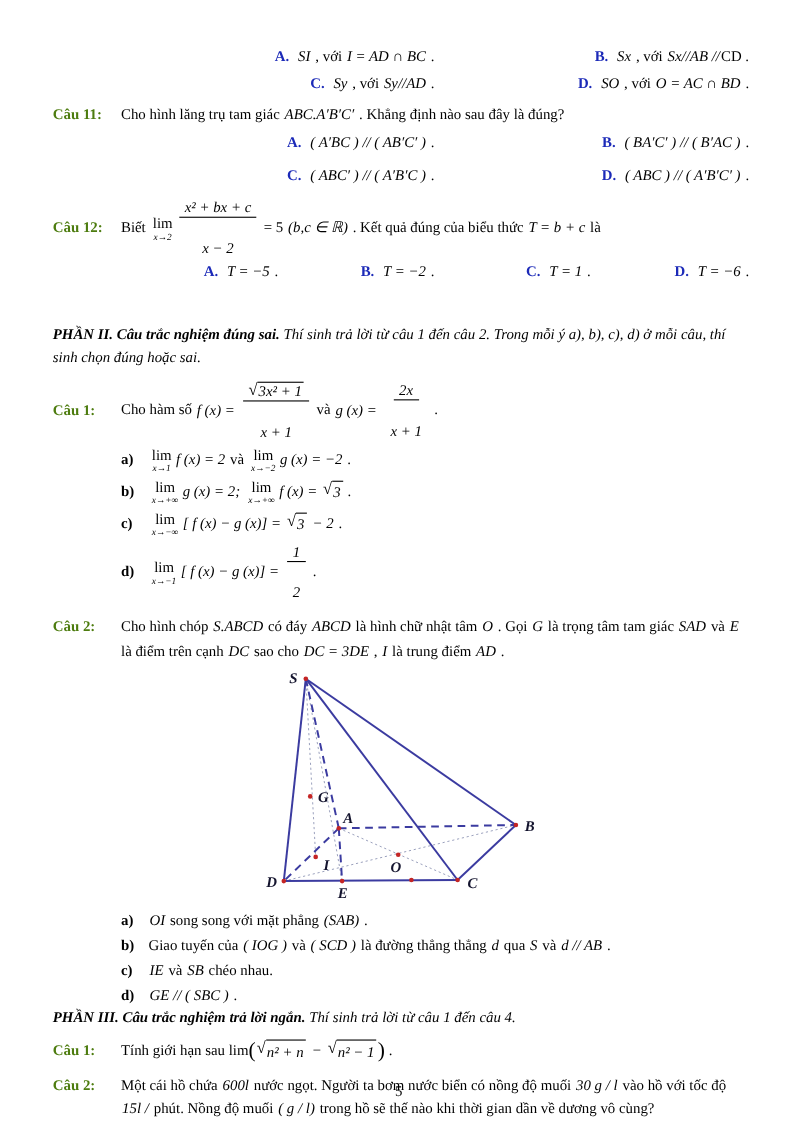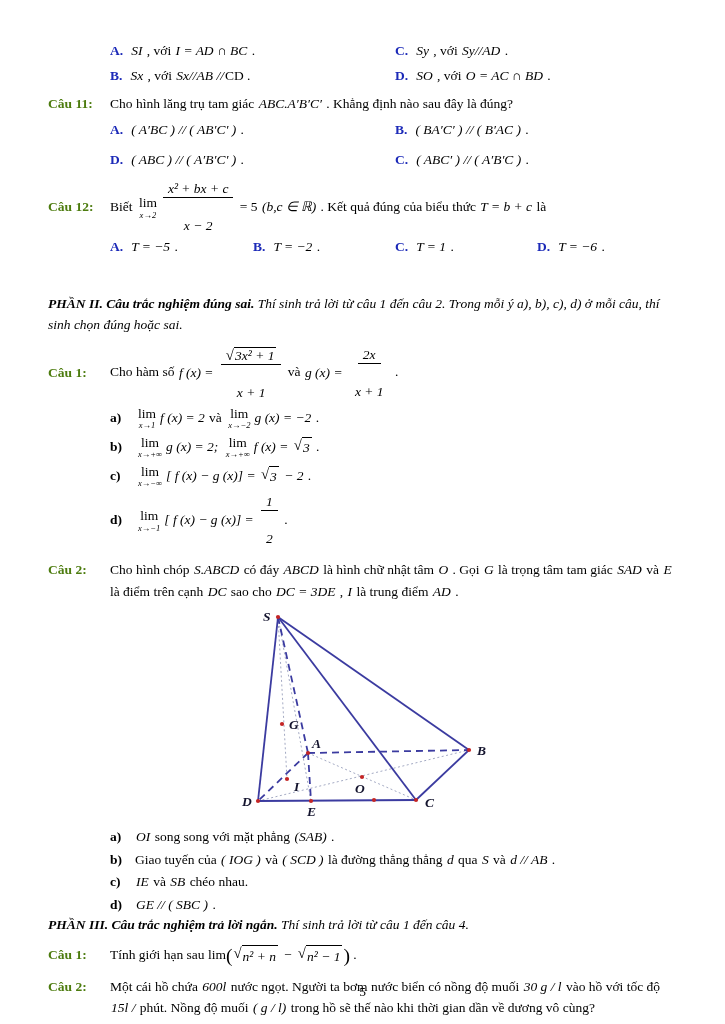--- a/index.html
+++ b/index.html
@@ -18,21 +18,21 @@
   .bp{font-size:1.45em;vertical-align:middle;line-height:1;font-style:normal;}
   .lim{display:inline-flex;flex-direction:column;align-items:center;vertical-align:middle;line-height:1;margin:0 3px;}
   .lim-w{font-size:13.5px;}
   .lim-s{font-size:8.5px;font-style:italic;margin-top:1px;white-space:nowrap;}
   .frac{display:inline-flex;flex-direction:column;align-items:center;vertical-align:middle;margin:0 3px;line-height:1.2;gap:20px;}
   .frac .num{padding:0 4px;border-bottom:1px solid #000;white-space:nowrap;}
   .frac .den{padding:0 4px;white-space:nowrap;}
   .sqrt{display:inline-flex;align-items:flex-start;vertical-align:middle;margin:0 1px;}
   .sqrt-sign{font-style:normal;font-size:1.1em;line-height:1.15;}
   .sqrt-body{border-top:1px solid #000;padding:0 2px 0 1px;font-style:italic;}
-  .opt-grid{display:grid;margin-left:62px;}
+  .opt-grid{display:grid;margin-left:62px;text-align:right;}
   .cols2{grid-template-columns:285px 1fr;row-gap:3px;}
   .cols4{grid-template-columns:143px 142px 142px 1fr;}
   .opt{line-height:1.65;}
   .opt.tall{padding:2px 0;}
   .opt-letter{color:#1c2ab8;font-weight:700;margin-right:7px;}
   .qrow{display:flex;align-items:baseline;}
   .qlabel{width:62px;flex:none;font-weight:700;color:#4d7c0f;}
   .qbody{flex:1;min-width:0;}
   .qtext{line-height:1.62;}
   .heading{margin:0;line-height:1.62;}
@@ -45,34 +45,34 @@
   .mt12{margin-top:12px;}.mt16{margin-top:34px;font-style:italic;}.mt18{font-style:italic;}
   .mt3{margin-top:3px;}.mt6{margin-top:6px;}.mt2{margin-top:2px;}
 </style>
 </head>
 <body>
 
 <div class="page">
 
   <div class="opt-grid cols2">
     <div class="opt"><span class="opt-letter">A.</span><span class="item-runs"><span class="rm">SI</span><span class="rt"> , với </span><span class="rm">I = AD ∩ BC</span><span class="rt"> .</span></span></div>
+    <div class="opt"><span class="opt-letter">B.</span><span class="item-runs"><span class="rm">Sx</span><span class="rt"> , với </span><span class="rm">Sx//AB //</span><span class="rt">CD .</span></span></div>
     <div class="opt"><span class="opt-letter">C.</span><span class="item-runs"><span class="rm">Sy</span><span class="rt"> , với </span><span class="rm">Sy//AD</span><span class="rt"> .</span></span></div>
-    <div class="opt"><span class="opt-letter">B.</span><span class="item-runs"><span class="rm">Sx</span><span class="rt"> , với </span><span class="rm">Sx//AB //</span><span class="rt">CD .</span></span></div>
     <div class="opt"><span class="opt-letter">D.</span><span class="item-runs"><span class="rm">SO</span><span class="rt"> , với </span><span class="rm">O = AC ∩ BD</span><span class="rt"> .</span></span></div>
   </div>
 
   <div class="qrow mt5">
     <span class="qlabel">Câu 11:</span>
     <div class="qbody">
       <div class="qtext"><span class="rt">Cho hình lăng trụ tam giác </span><span class="rm">ABC.A′B′C′</span><span class="rt"> . Khẳng định nào sau đây là đúng?</span></div>
       <div class="opt-grid cols2 mt3" style="margin-left:0">
         <div class="opt tall"><span class="opt-letter">A.</span><span class="item-runs"><span class="rm">( A′BC ) // ( AB′C′ )</span><span class="rt"> .</span></span></div>
         <div class="opt tall"><span class="opt-letter">B.</span><span class="item-runs"><span class="rm">( BA′C′ ) // ( B′AC )</span><span class="rt"> .</span></span></div>
+        <div class="opt tall"><span class="opt-letter">C.</span><span class="item-runs"><span class="rm">( ABC′ ) // ( A′B′C )</span><span class="rt"> .</span></span></div>
         <div class="opt tall"><span class="opt-letter">D.</span><span class="item-runs"><span class="rm">( ABC ) // ( A′B′C′ )</span><span class="rt"> .</span></span></div>
-        <div class="opt tall"><span class="opt-letter">C.</span><span class="item-runs"><span class="rm">( ABC′ ) // ( A′B′C )</span><span class="rt"> .</span></span></div>
       </div>
     </div>
   </div>
 
   <div class="qrow mt8">
     <span class="qlabel">Câu 12:</span>
     <div class="qbody">
       <div class="qtext"><span class="rt">Biết </span><span class="lim">
             <span class="lim-w">lim</span>
             <span class="lim-s">x→2</span>

